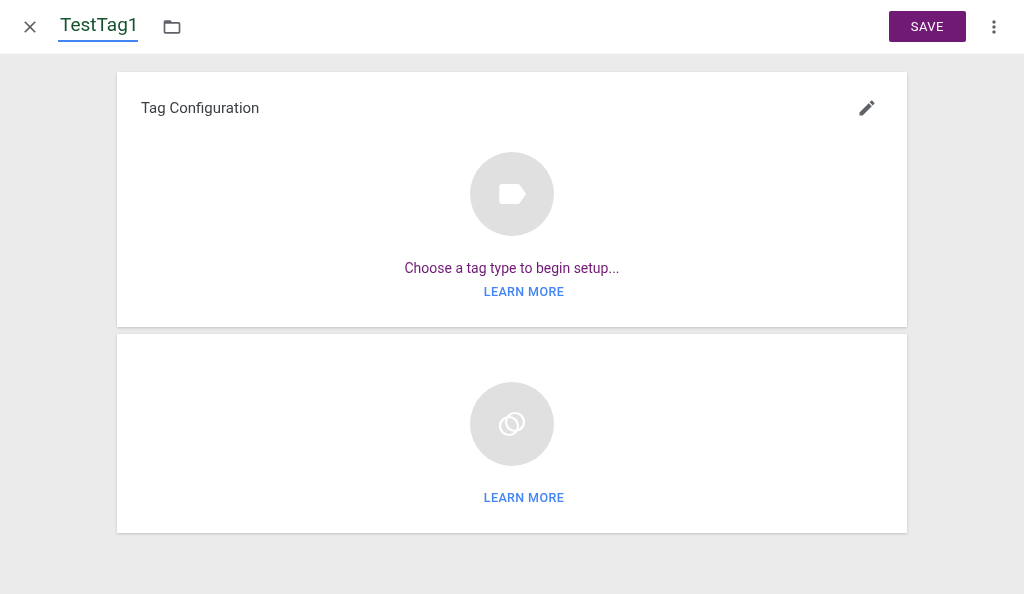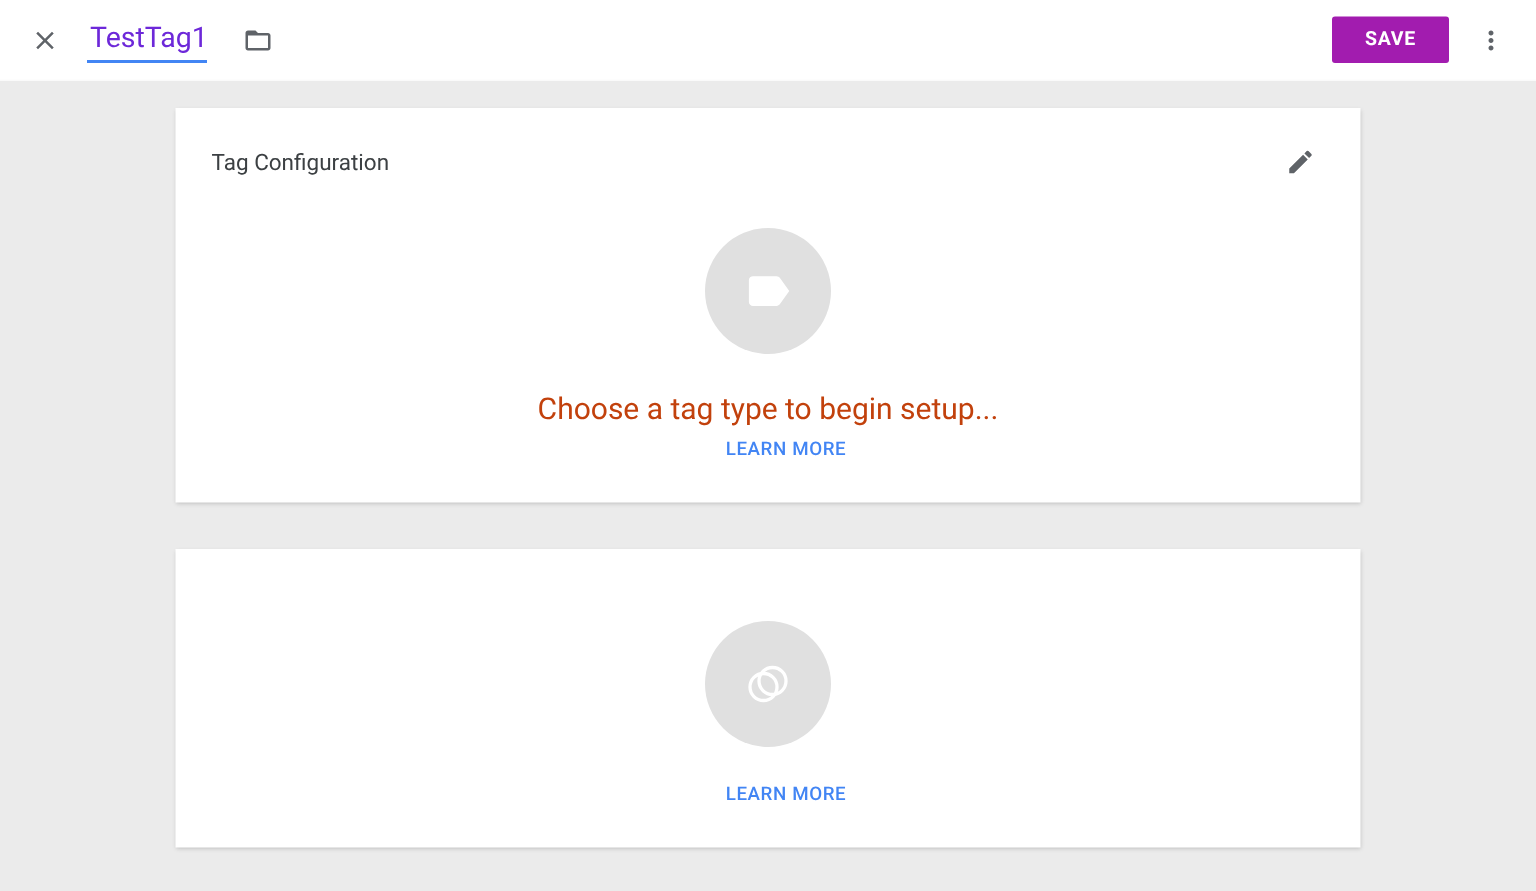--- a/index.html
+++ b/index.html
@@ -29,45 +29,45 @@
     align-items: center;
     justify-content: center;
     cursor: pointer;
     color: #5f6368;
     border-radius: 50%;
   }
   .title-input {
     border: none;
     border-bottom: 2px solid #4285f4;
     font-size: 19px;
-    color: #6d28d9;
+    color: #14532d;
     padding: 2px 2px 4px 2px;
     margin-left: 10px;
     width: 80px;
     outline: none;
     font-family: inherit;
   }
   .folder-btn {
     width: 36px;
     height: 36px;
     display:flex;
     align-items:center;
     justify-content:center;
     cursor:pointer;
     color:#5f6368;
     margin-left: 16px;
     border-radius:50%;
   }
   .topbar-spacer { flex: 1; }
   .save-btn {
-    background: #a21caf;
+    background: #701a75;
     color: #fff;
     border: none;
     font-size: 13px;
-    font-weight: 700;
+    font-weight: 400;
     letter-spacing: 0.5px;
     padding: 8px 22px;
     border-radius: 2px;
     cursor: pointer;
     font-family: inherit;
   }
   .more-btn {
     width: 36px;
     height: 36px;
     display:flex;
@@ -76,21 +76,21 @@
     cursor:pointer;
     color:#5f6368;
     margin-left: 10px;
     border-radius:50%;
   }
   .content {
     padding: 18px 0 0 0;
     display: flex;
     flex-direction: column;
     align-items: center;
-    gap: 31px;
+    gap: 7px;
   }
   .card {
     background: #fff;
     width: 790px;
     box-shadow: 0 1px 3px rgba(0,0,0,0.12), 0 1px 2px rgba(0,0,0,0.06);
     padding: 20px 24px 28px 24px;
     position: relative;
   }
   .card-header {
     display:flex;
@@ -123,22 +123,22 @@
     height: 84px;
     border-radius: 50%;
     background: #e0e0e0;
     display:flex;
     align-items:center;
     justify-content:center;
     color:#fff;
     margin-bottom: 24px;
   }
   .help-text {
-    font-size: 20px;
-    color: #c2410c;
+    font-size: 14px;
+    color: #701a75;
     margin-bottom: 8px;
     text-align: center;
   }
   .learn-link {
     font-size: 12.5px;
     font-weight: 500;
     color: #4285f4;
     letter-spacing: 0.4px;
     cursor: pointer;
     text-decoration: none;

